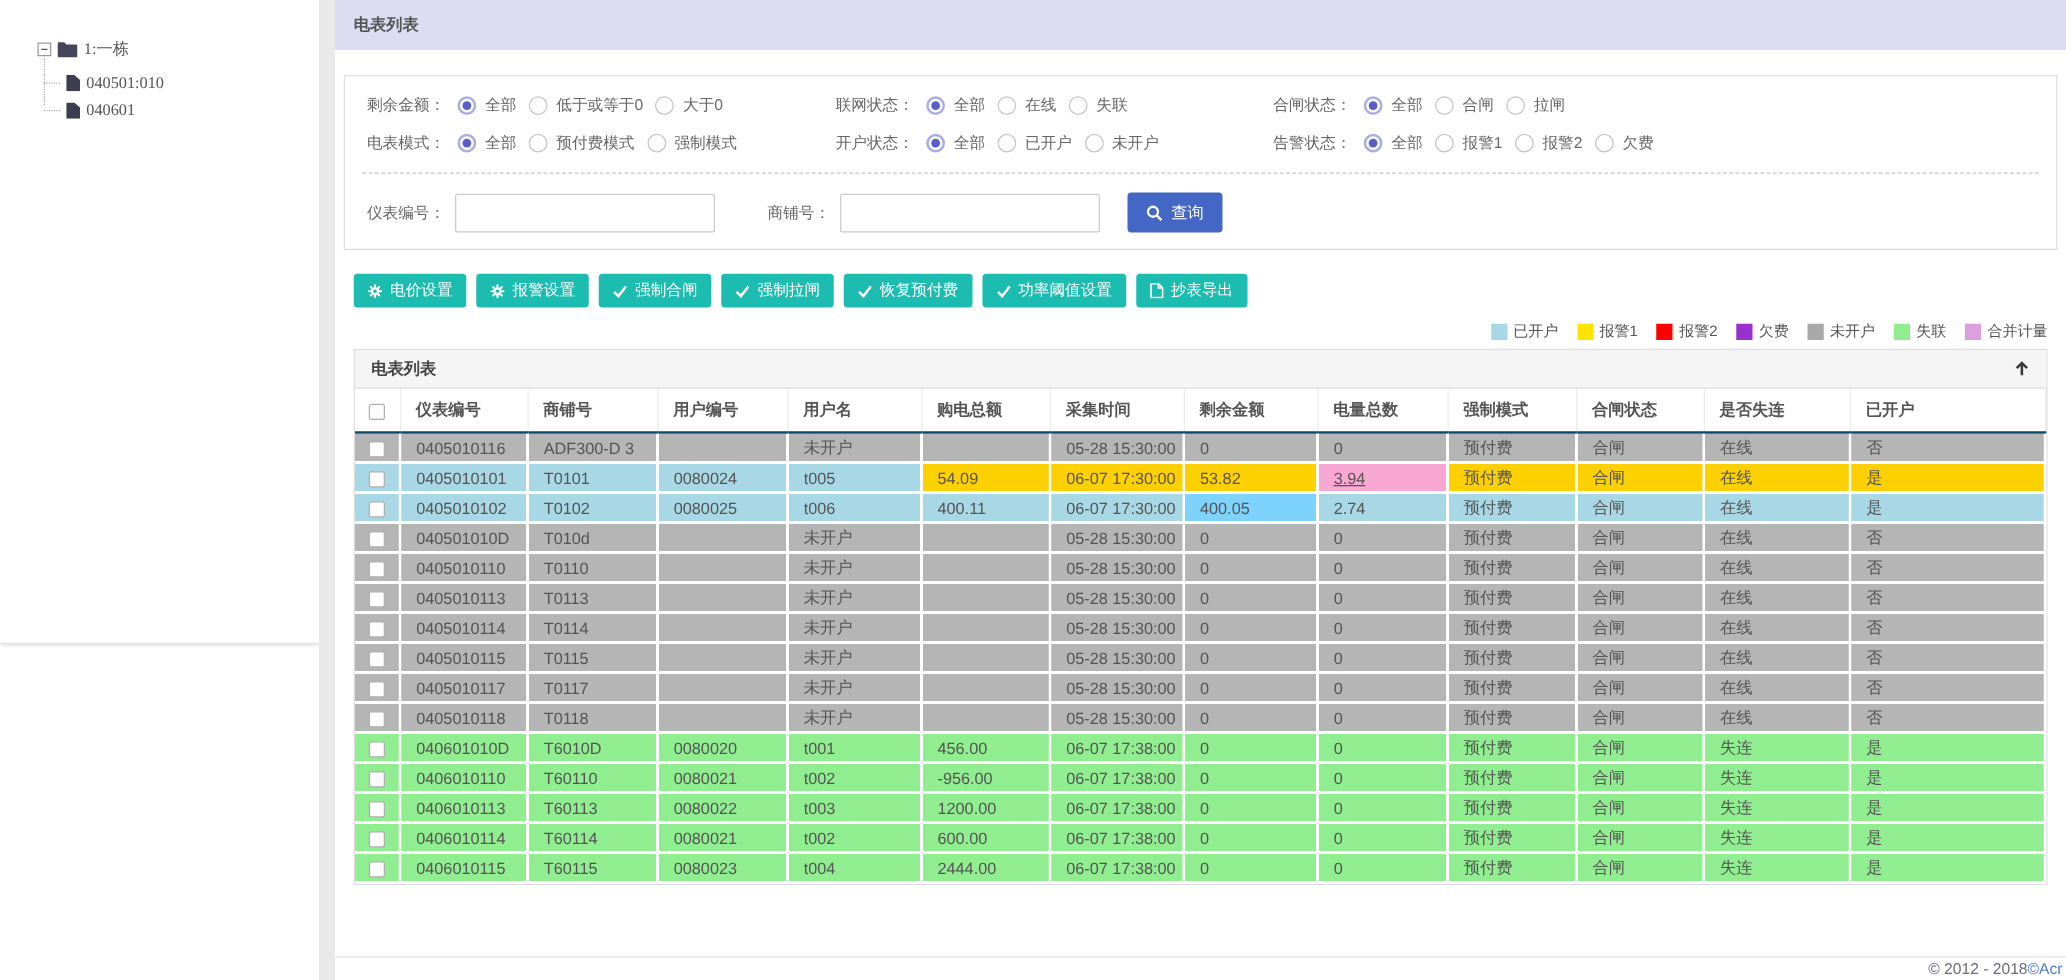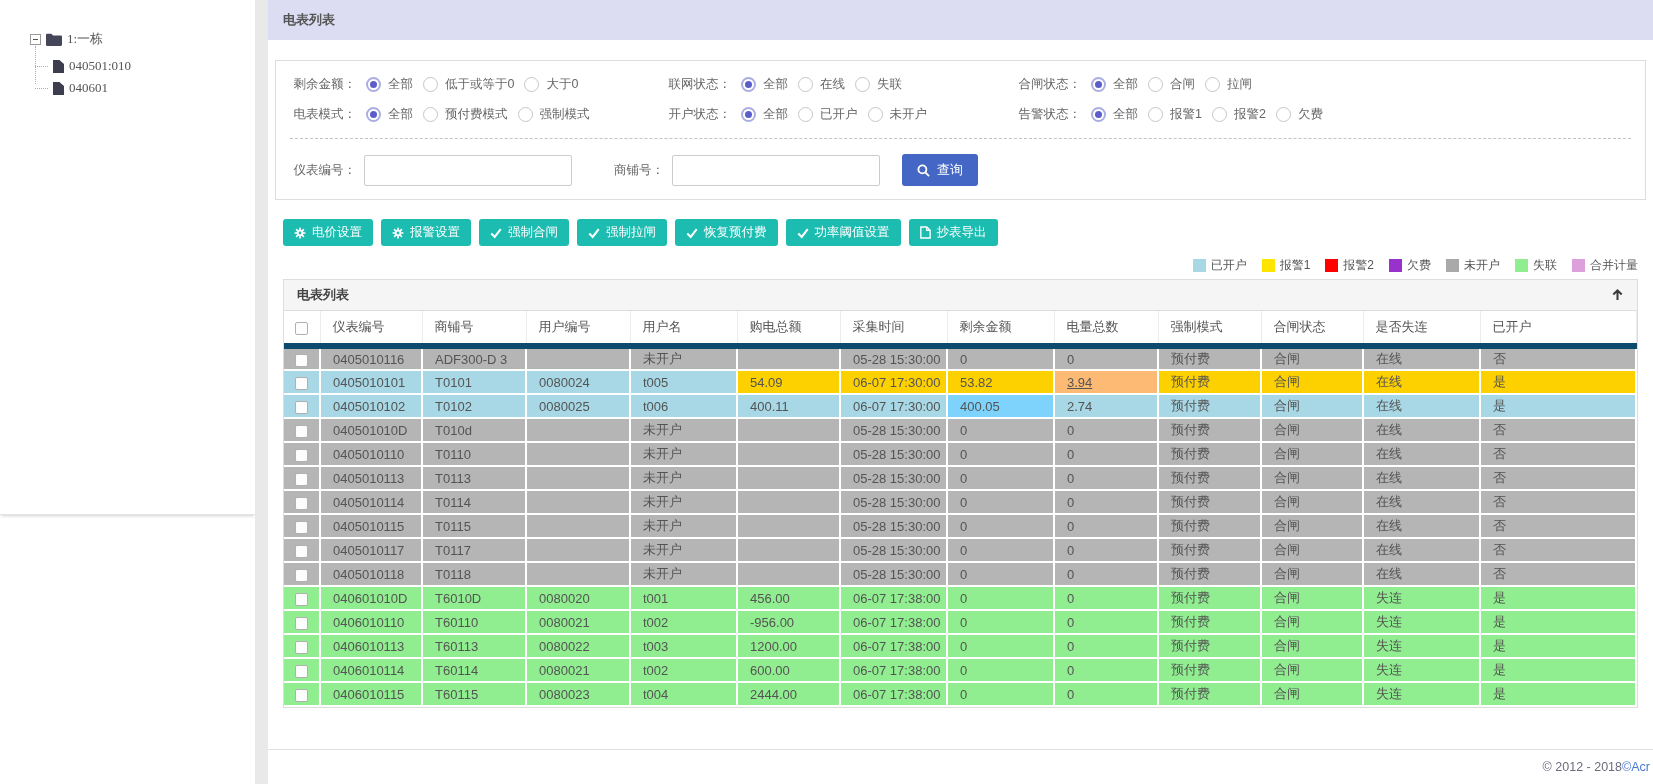--- a/index.html
+++ b/index.html
@@ -47,27 +47,27 @@
 
   .legend { margin:11px 15px 5px; display:flex; justify-content:flex-end; align-items:center; gap:15px; font-size:12px; color:#555; }
   .lg { display:inline-flex; align-items:center; gap:5px; }
   .sw { width:13px; height:13px; display:inline-block; }
 
   .table-panel { margin:0 15px; border:1px solid #ddd; background:#fff; }
   .panel-header { height:31px; display:flex; align-items:center; background:#f5f5f5; border-bottom:1px solid #ddd; padding:0 13px; font-size:13px; color:#444; font-weight:600; }
   .up { margin-left:auto; cursor:pointer; display:inline-flex; }
 
   table { width:100%; border-collapse:collapse; table-layout:fixed; font-size:13px; color:#545454; }
-  thead th { height:35px; text-align:left; padding-left:12px; font-weight:400; color:#555; background:#fff; border-right:1px solid #ececec; border-bottom:6px solid #0c4a6e; white-space:nowrap; overflow:hidden; }
+  thead th { height:35px; text-align:left; padding-left:12px; font-weight:700; color:#555; background:#fff; border-right:1px solid #ececec; border-bottom:2px solid #0c4a6e; white-space:nowrap; overflow:hidden; }
   thead th.cbcol { padding-left:0; text-align:center; }
   tbody td { height:24px; padding:0 0 0 12px; border-right:2px solid #fff; border-bottom:2px solid #fff; white-space:nowrap; overflow:hidden; }
   tbody td.cbcell { padding:0; text-align:center; }
   .cb { width:13px; height:13px; display:inline-block; background:#fdfdfd; border:1px solid #b0b0b0; border-radius:2px; vertical-align:middle; cursor:pointer; }
 
-  .footer { position:absolute; left:0; bottom:0; width:100%; height:35px; background:#fff; border-top:1px solid #e2e2e2; display:flex; justify-content:flex-end; align-items:center; padding-right:3px; font-size:12.5px; color:#6b6b7b; z-index:5; }
+  .footer { position:absolute; left:0; bottom:0; width:100%; height:19px; background:#fff; border-top:1px solid #e2e2e2; display:flex; justify-content:flex-end; align-items:center; padding-right:3px; font-size:12.5px; color:#6b6b7b; z-index:5; }
   .footer .link { color:#4a7bd4; }
 </style>
 </head>
 <body>
 
 <div class="page">
 
   <aside class="sidebar">
     <div class="side-panel">
       <div class="tree">
@@ -389,21 +389,21 @@
             </tr>
             <tr>
               <td class="cbcell" style="background: rgb(168, 216, 230);"><span class="cb"></span></td>
               <td style="background: rgb(168, 216, 230);">0405010101</td>
               <td style="background: rgb(168, 216, 230);">T0101</td>
               <td style="background: rgb(168, 216, 230);">0080024</td>
               <td style="background: rgb(168, 216, 230);">t005</td>
               <td style="background: rgb(253, 208, 0);">54.09</td>
               <td style="background: rgb(253, 208, 0);">06-07 17:30:00</td>
               <td style="background: rgb(253, 208, 0);">53.82</td>
-              <td style="background: #fdba74; text-decoration: underline;">3.94</td>
+              <td style="background: #f9a8d4; text-decoration: underline;">3.94</td>
               <td style="background: rgb(253, 208, 0);">预付费</td>
               <td style="background: rgb(253, 208, 0);">合闸</td>
               <td style="background: rgb(253, 208, 0);">在线</td>
               <td style="background: rgb(253, 208, 0);">是</td>
             </tr>
             <tr>
               <td class="cbcell" style="background: rgb(168, 216, 230);"><span class="cb"></span></td>
               <td style="background: rgb(168, 216, 230);">0405010102</td>
               <td style="background: rgb(168, 216, 230);">T0102</td>
               <td style="background: rgb(168, 216, 230);">0080025</td>

